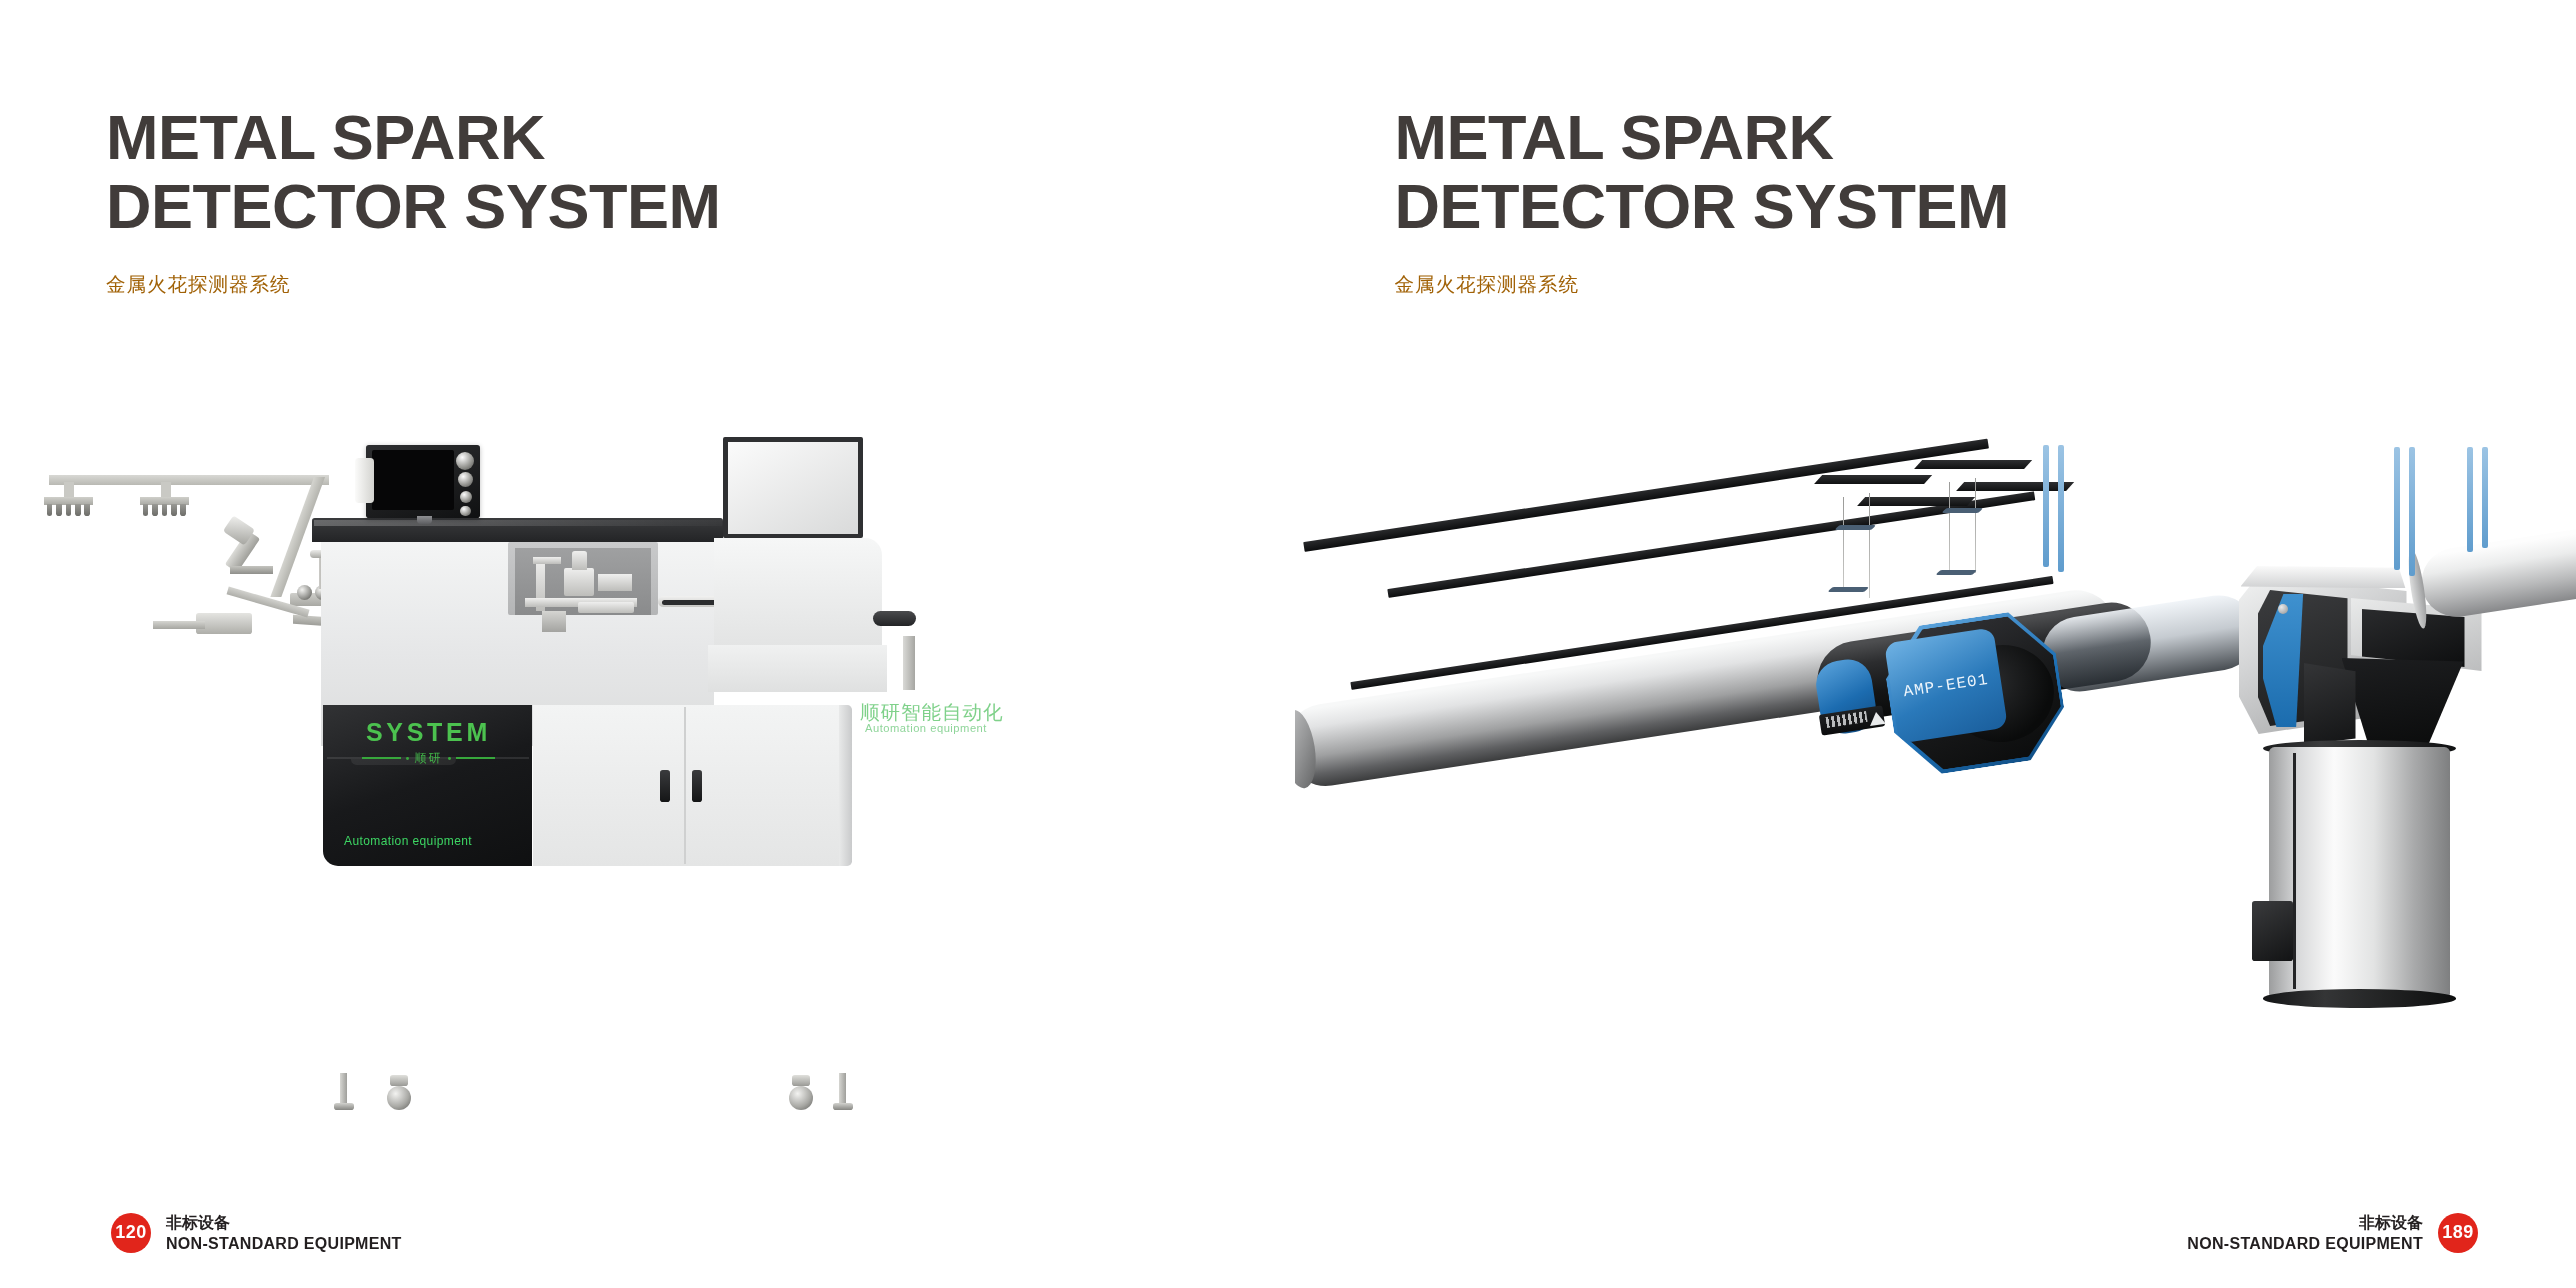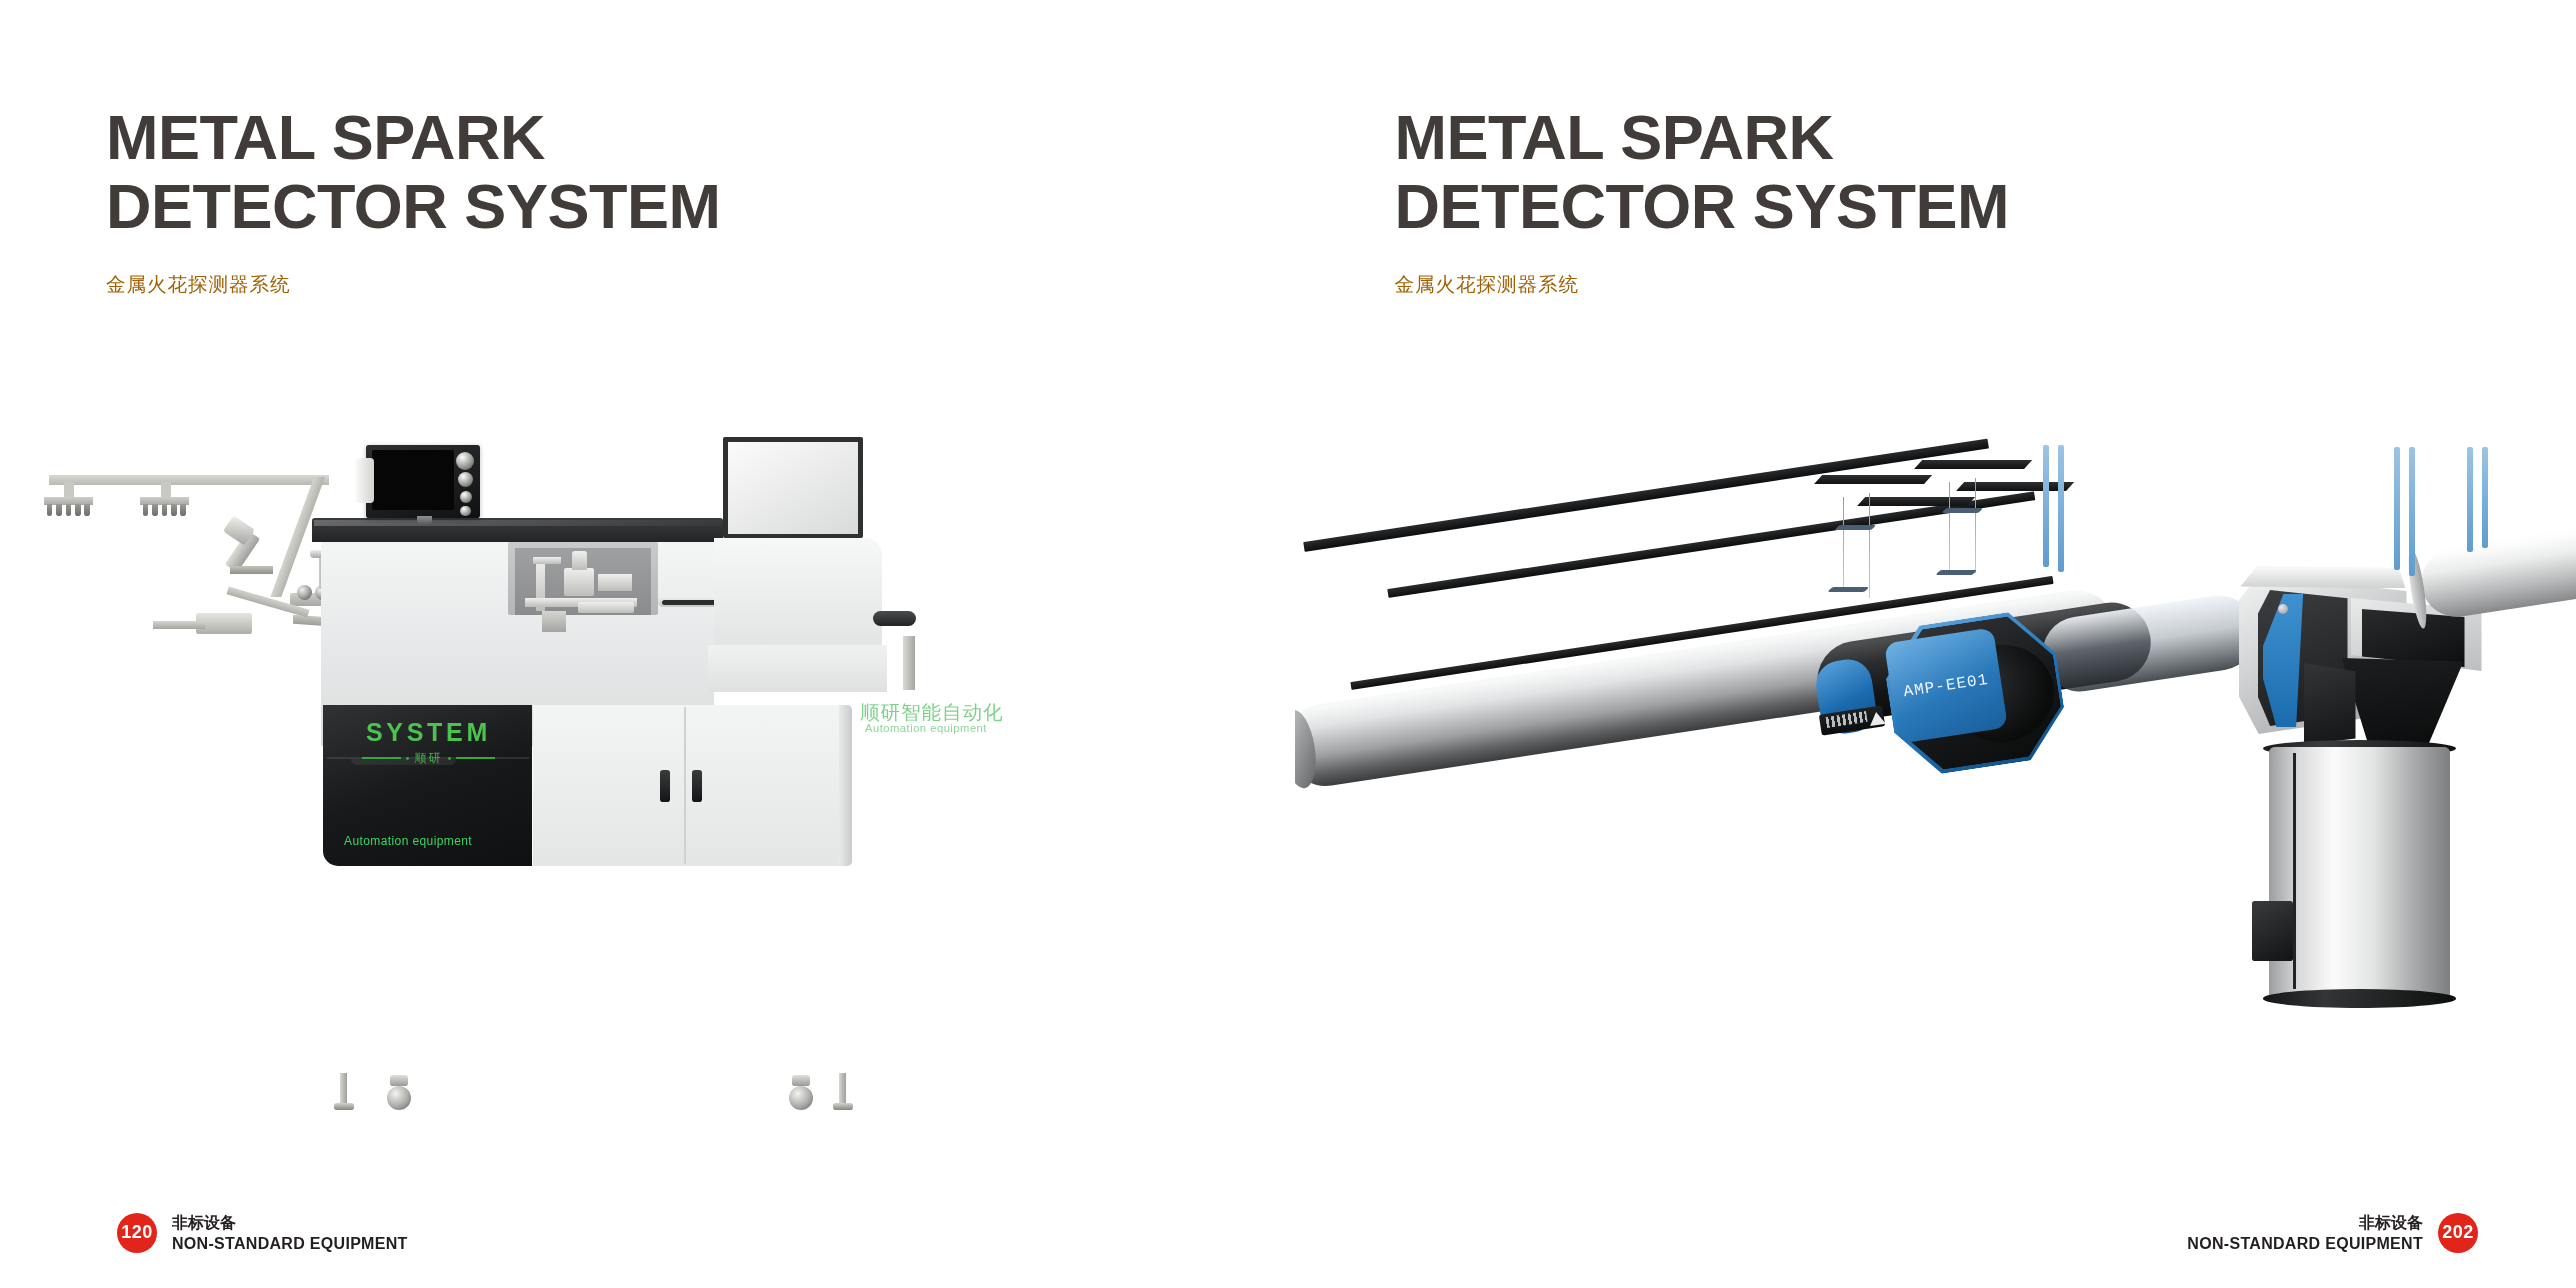--- a/index.html
+++ b/index.html
@@ -22,21 +22,21 @@
     color:#413c3a;letter-spacing:-0.5px;white-space:nowrap;
     font-family:"Liberation Sans","DejaVu Sans",sans-serif;
   }
   .subtitle{
     margin-top:30px;font-size:19.6px;color:#a16207;letter-spacing:0.9px;
     font-family:"DejaVu Sans","Liberation Sans",sans-serif;white-space:nowrap;
   }
 
   
   .footer{position:absolute;bottom:34px;display:flex;align-items:center;gap:15px;}
-  .footer-left{left:104px;}
+  .footer-left{left:98px;}
   .footer-right{right:98px;flex-direction:row-reverse;}
   .pagebadge{
     width:40px;height:40px;border-radius:50%;
     background:#e1251b;color:#fff;display:flex;align-items:center;justify-content:center;
     font-size:18px;font-weight:700;letter-spacing:0.5px;
   }
   .footer-text{line-height:1.32;}
   .footer-right .footer-text{text-align:right;}
   .f-cn{font-size:16px;font-weight:700;color:#231f20;
         font-family:"DejaVu Sans","Liberation Sans",sans-serif;white-space:nowrap;}
@@ -510,21 +510,21 @@
 
       <div class="strap st1"></div>
       <div class="strap st2"></div>
       <div class="strap st3"></div>
       <div class="strap st4"></div>
       <div class="strap st5"></div>
       <div class="strap st6"></div>
     </div>
 
     <div class="footer footer-right">
-      <div class="pagebadge">202</div>
+      <div class="pagebadge">189</div>
       <div class="footer-text">
         <div class="f-cn">非标设备</div>
         <div class="f-en">NON-STANDARD EQUIPMENT</div>
       </div>
     </div>
   </div>
 
 </div>
 
 

